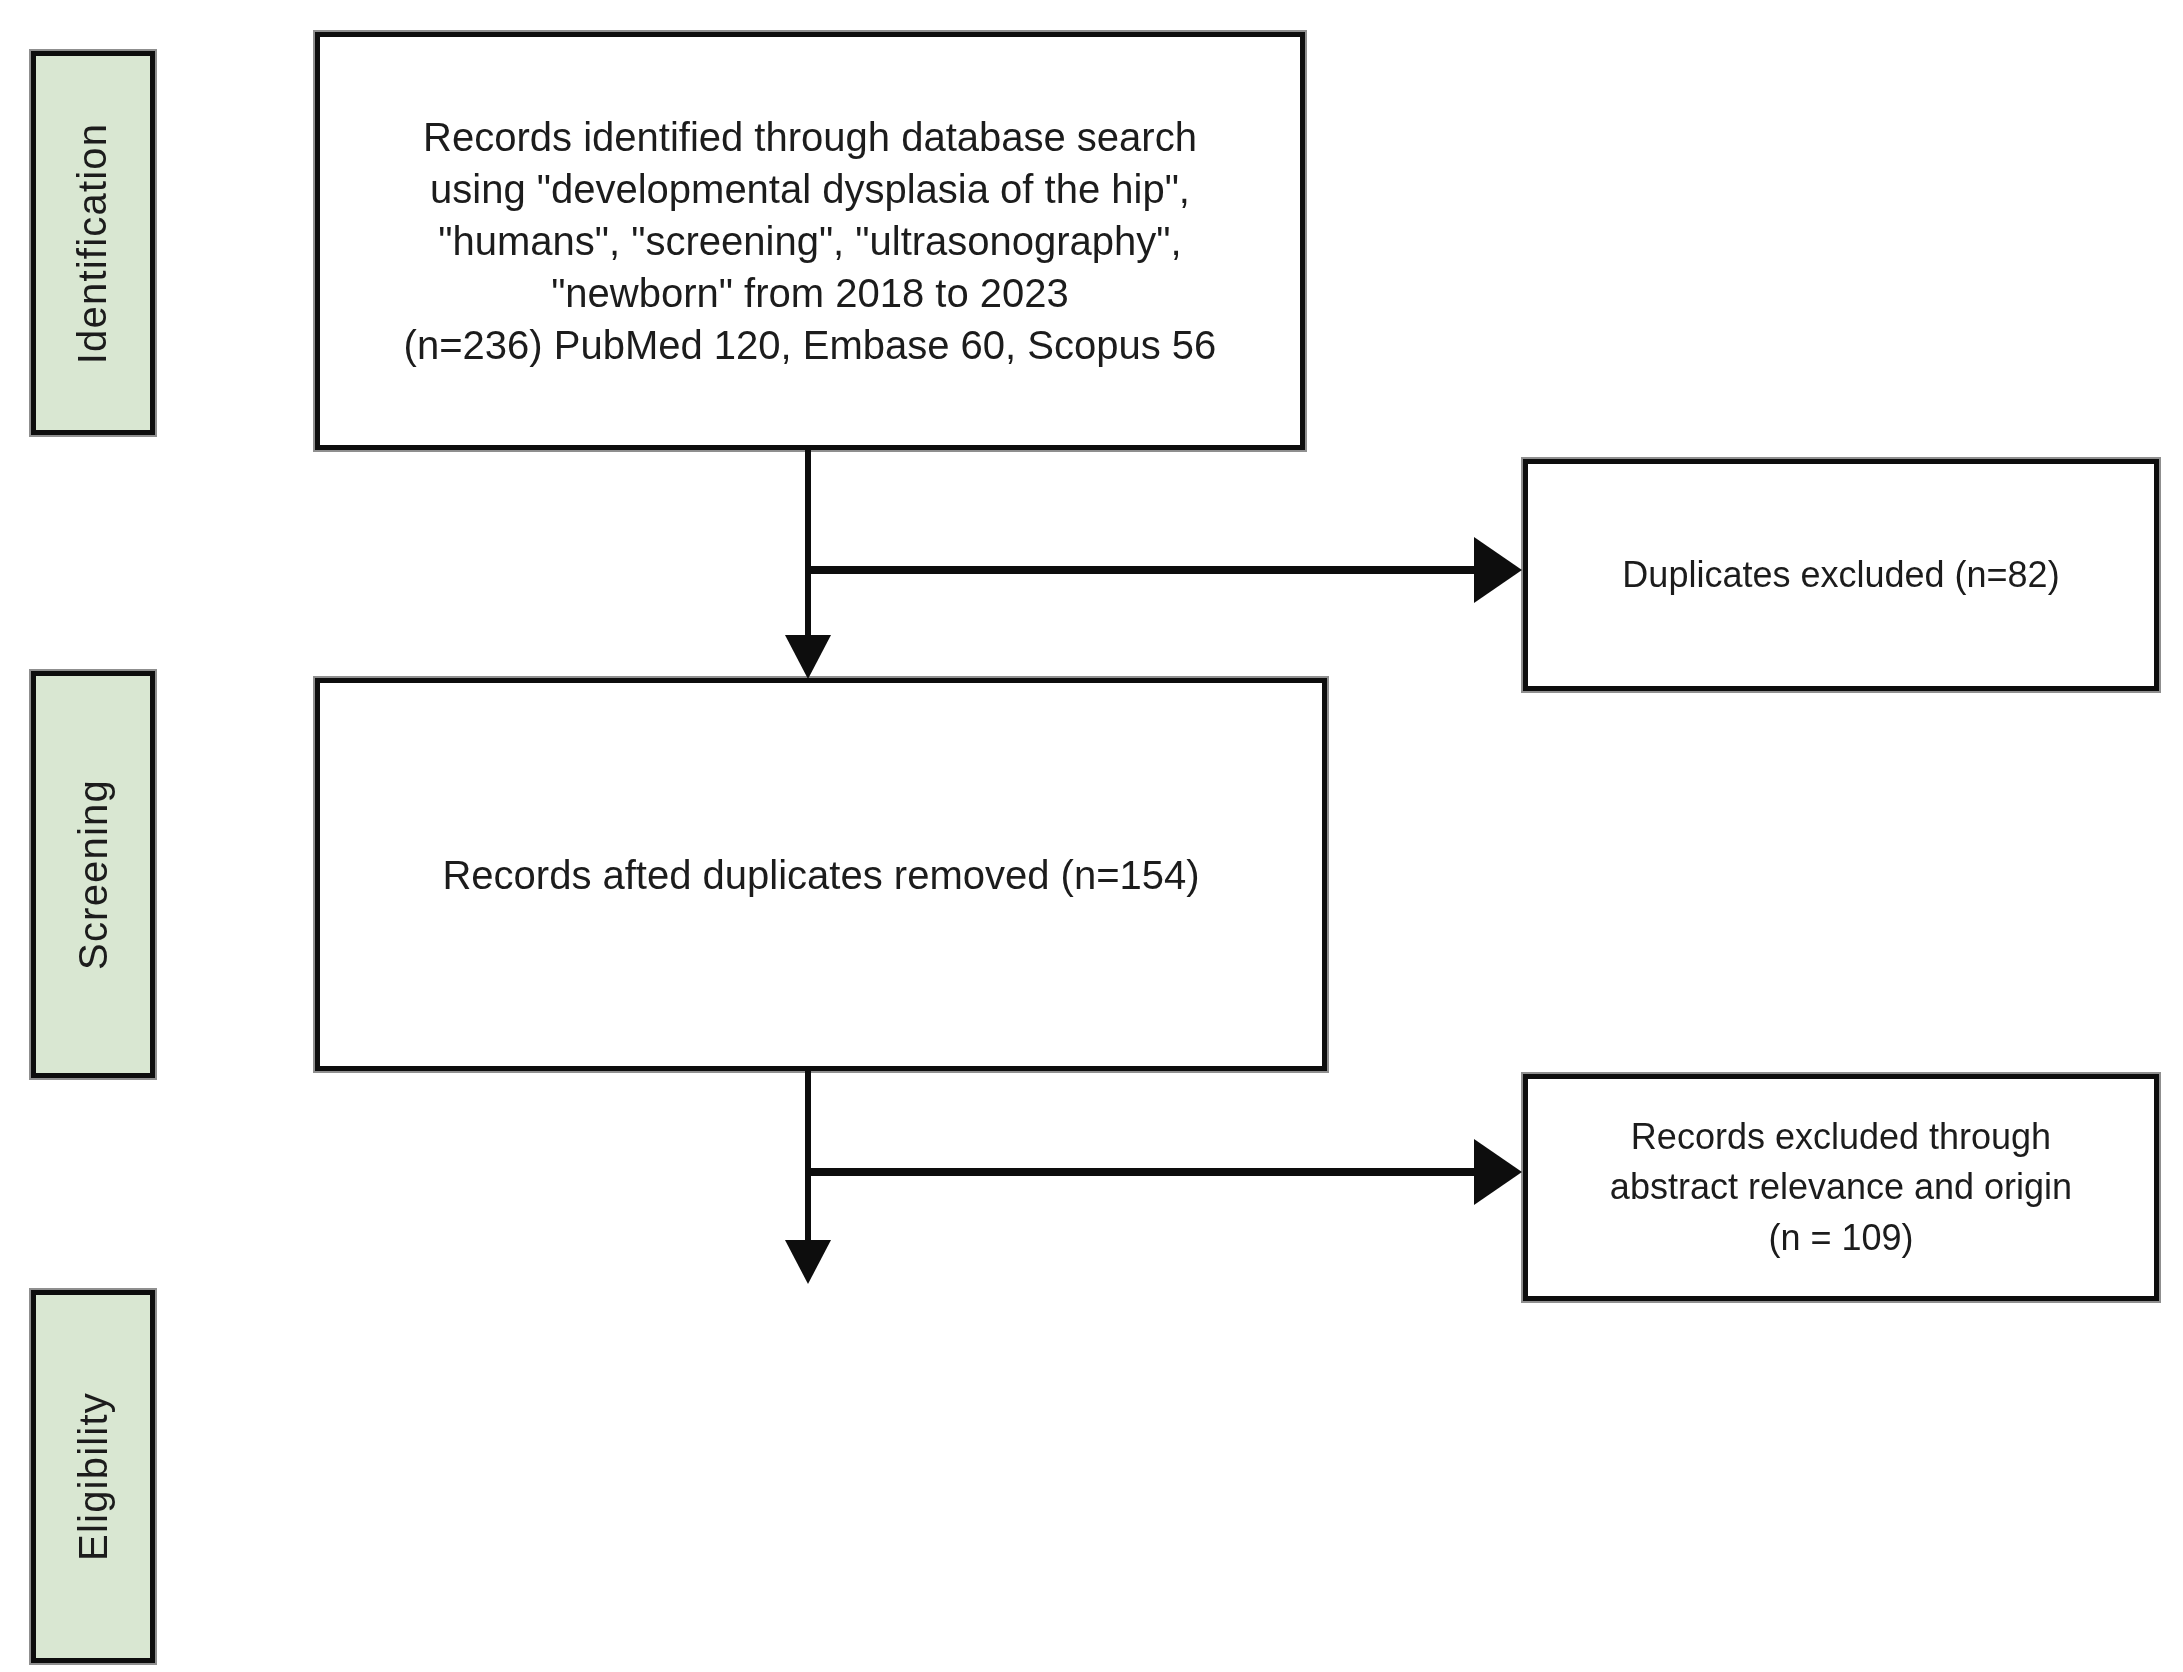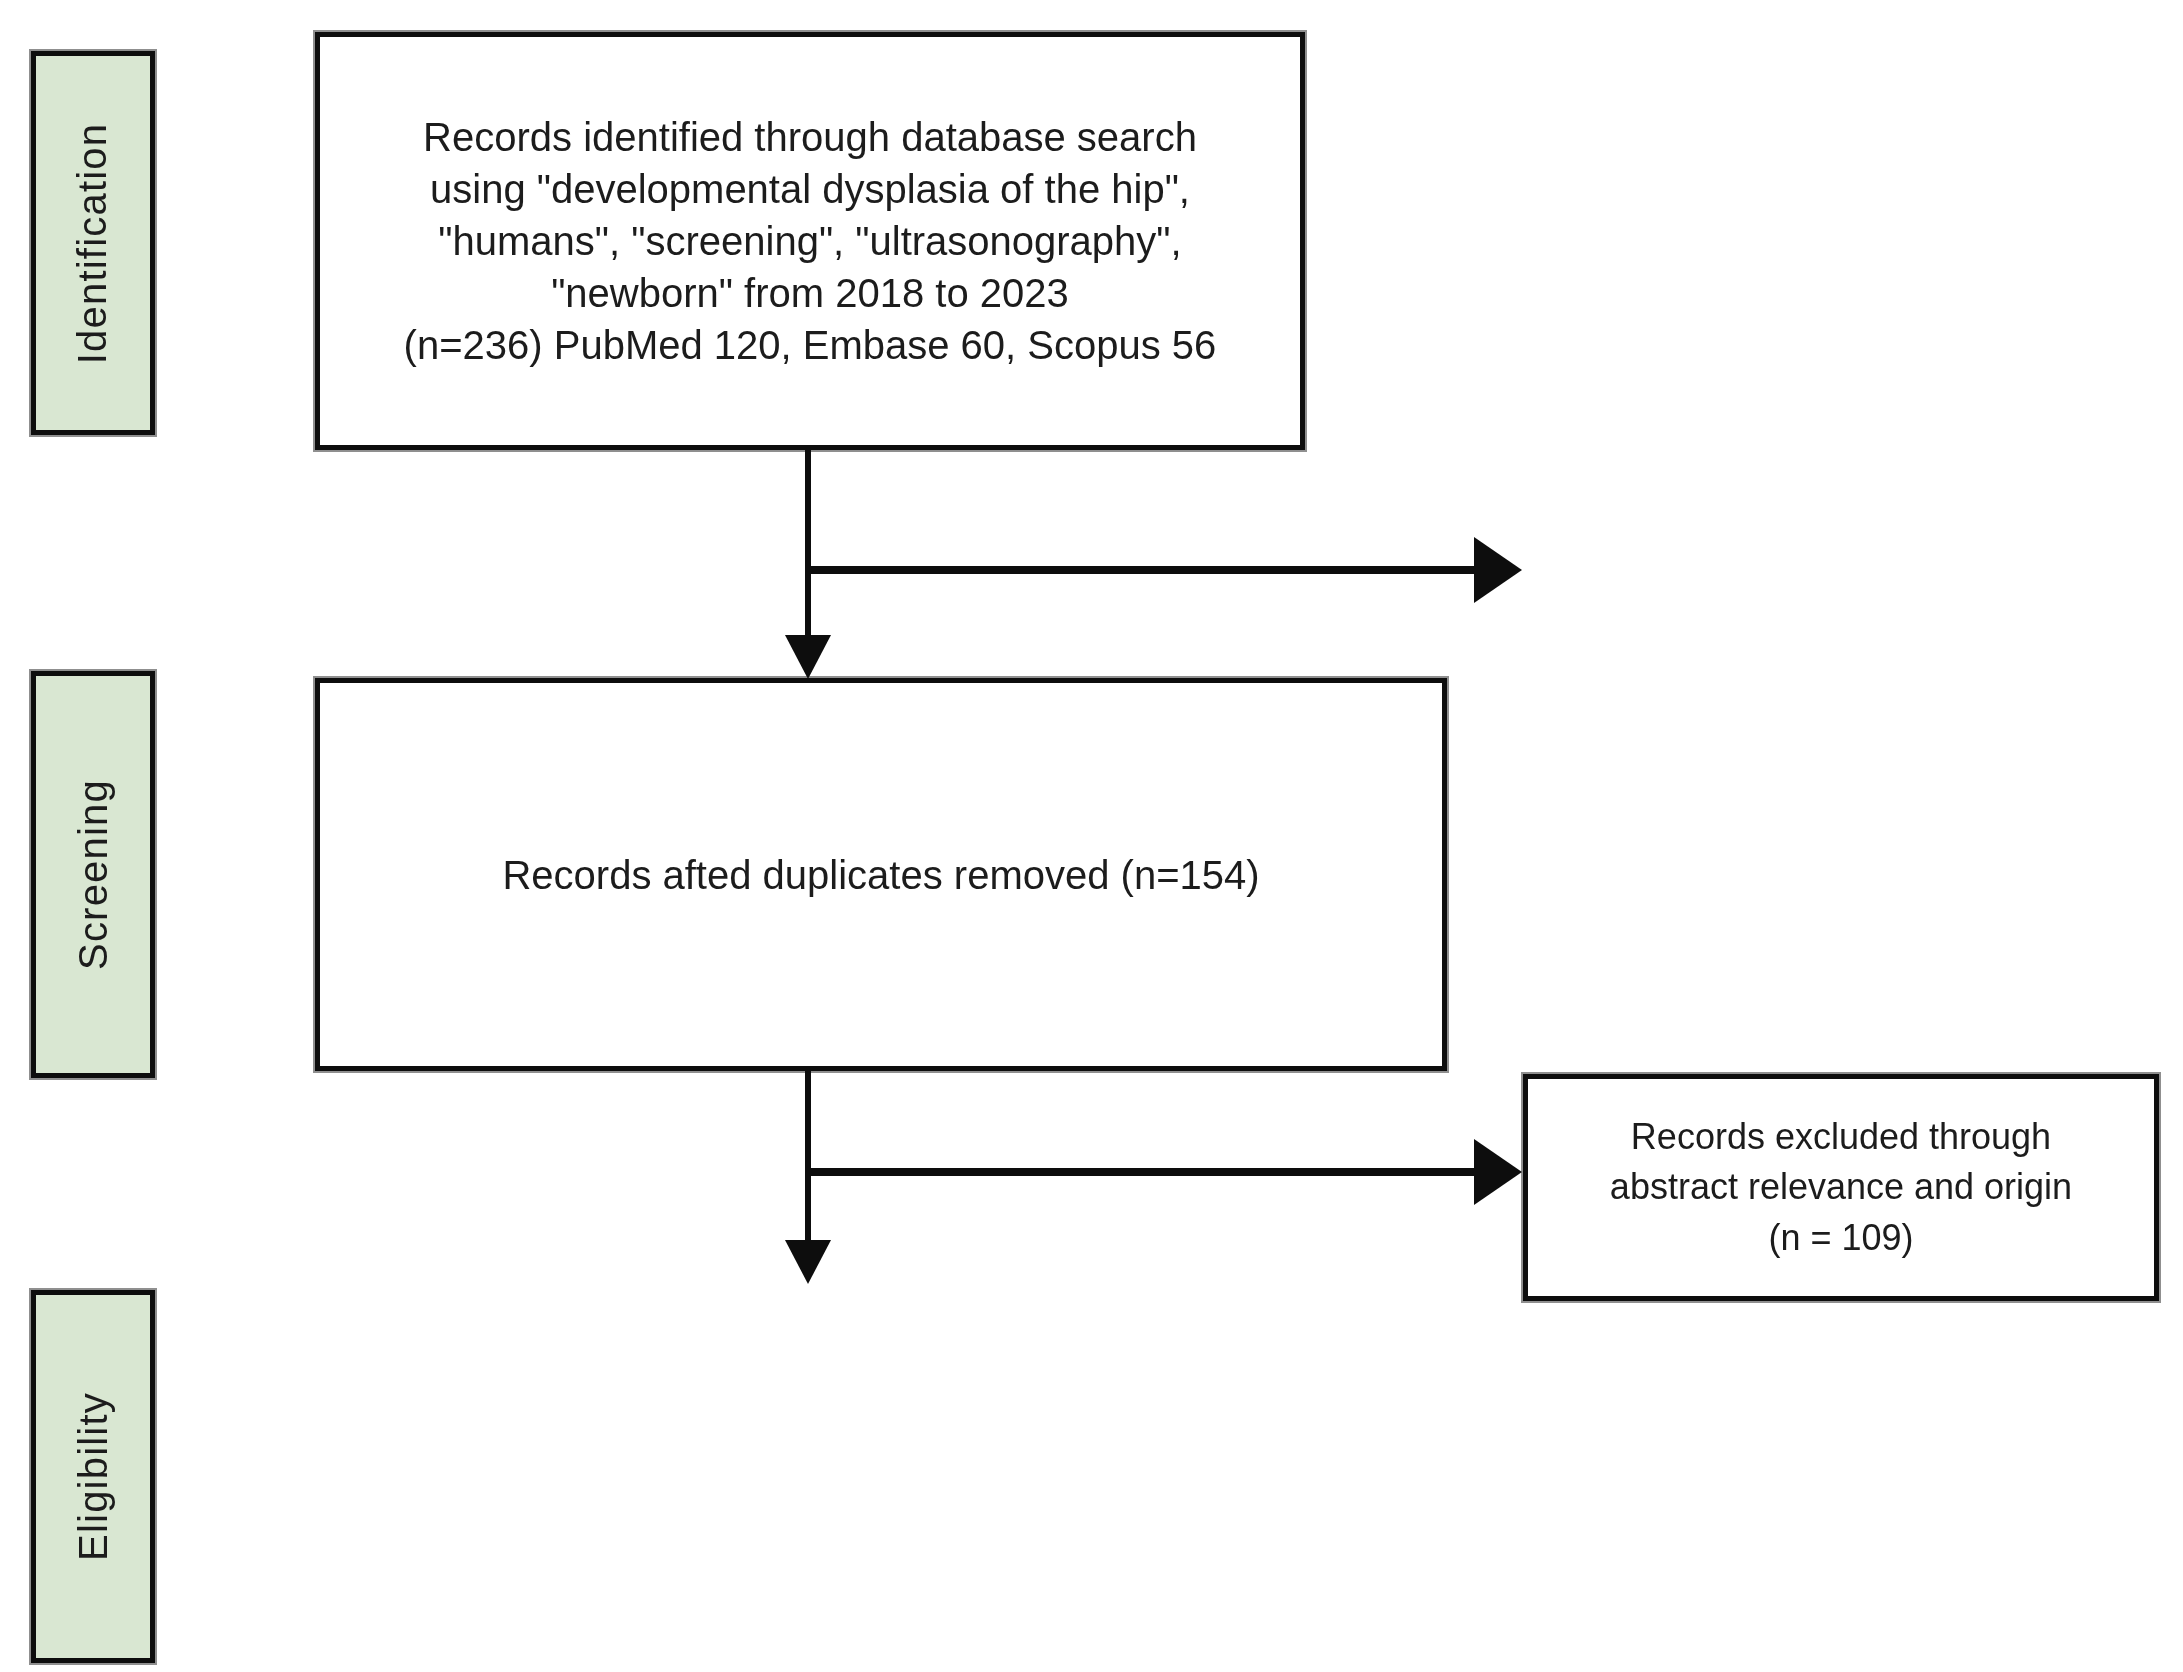--- a/index.html
+++ b/index.html
@@ -76,25 +76,28 @@
   </div>
 
   <div class="bordered flowbox" style="left:315px;top:32px;width:990px;height:418px">
     <div class="boxtext">Records identified through database search
 using "developmental dysplasia of the hip",
 "humans", "screening", "ultrasonography",
 "newborn" from 2018 to 2023
 (n=236) PubMed 120, Embase 60, Scopus 56</div>
   </div>
 
-  <div class="bordered flowbox" style="left:315px;top:678px;width:1132px;height:393px">
+  <div class="bordered flowbox" style="left:315px;top:678px;width:1012px;height:393px">
     <div class="boxtext">Records afted duplicates removed (n=154)</div>
   </div>
 
 
+  <div class="bordered sidebox" style="left:1523px;top:459px;width:636px;height:232px">
+    <div class="boxtext">Duplicates excluded (n=82)</div>
+  </div>
 
   <div class="bordered sidebox" style="left:1523px;top:1074px;width:636px;height:227px">
     <div class="boxtext">Records excluded through
 abstract relevance and origin
 (n = 109)</div>
   </div>
 
   <div class="arrow-line" style="left:805px;top:449px;width:6px;height:190px"></div>
   <div class="arrowhead-down" style="left:785px;top:635px"></div>
 

